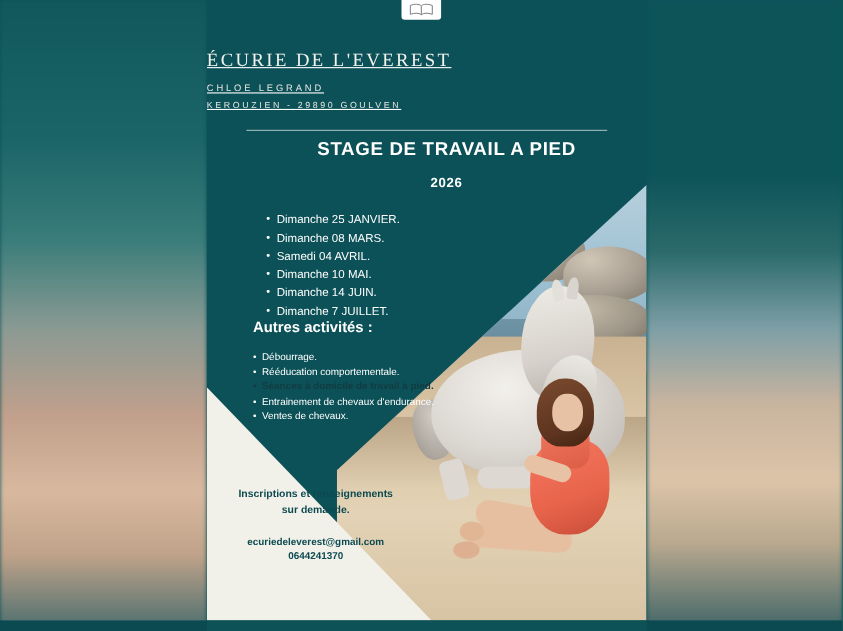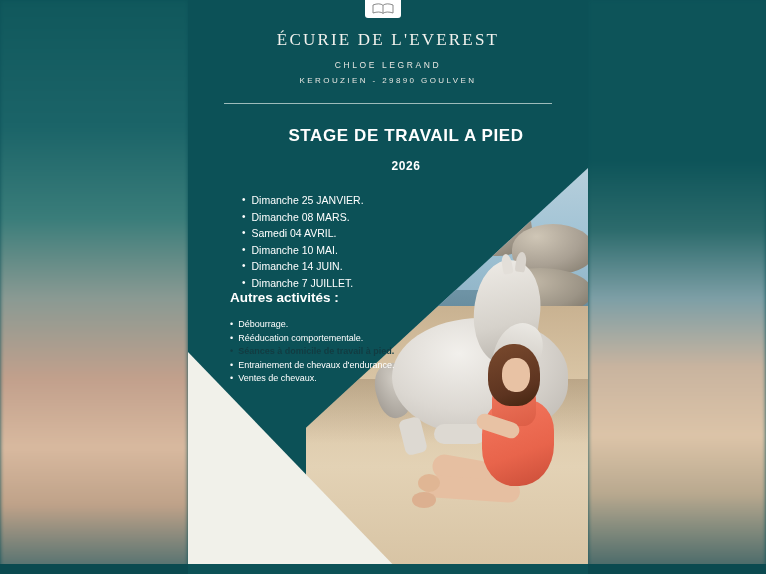--- a/index.html
+++ b/index.html
@@ -46,23 +46,23 @@
     width: 400px;
     height: 574px;
     background: #0c5157;
     overflow: hidden;
   }
 
   
   .header {
     position: absolute;
     top: 0; left: 0; right: 0;
-    padding-top: 30px;
-    text-align: center;
+    padding-top: 45px;
     color: #ffffff;
+    text-decoration: underline;
   }
   .brand {
     font-family: "Liberation Serif", serif;
     font-size: 17px;
     letter-spacing: 2.2px;
     color: #f2f2ee;
   }
   .sub1 {
     margin-top: 10px;
     font-size: 8.5px;
@@ -432,20 +432,25 @@
   <div class="white-wedge"></div>
 
   <div class="autres">
     <div class="row">Débourrage.</div>
     <div class="row">Rééducation comportementale.</div>
     <div class="row bold">Séances à domicile de travail à pied.</div>
     <div class="row">Entrainement de chevaux d'endurance.</div>
     <div class="row">Ventes de chevaux.</div>
   </div>
 
+  <div class="contact">
+    <div class="head">Inscriptions et renseignements sur demande.</div>
+    <div class="mail">ecuriedeleverest@gmail.com</div>
+    <div class="tel">0644241370</div>
+  </div>
 
 </div>
 
 <div class="book-icon">
   <svg width="22" height="12" viewBox="0 0 22 12" aria-hidden="true">
     <path d="M1 2 C5 0.4, 9 0.4, 11 2.4 C13 0.4, 17 0.4, 21 2 L21 10 C17 8.6, 13 8.6, 11 10.4 C9 8.6, 5 8.6, 1 10 Z" fill="#ffffff" stroke="#7a7a7a" stroke-width="0.9" stroke-linejoin="round"></path>
     <line x1="11" y1="2.6" x2="11" y2="10.2" stroke="#7a7a7a" stroke-width="0.9"></line>
   </svg>
 </div>
 

